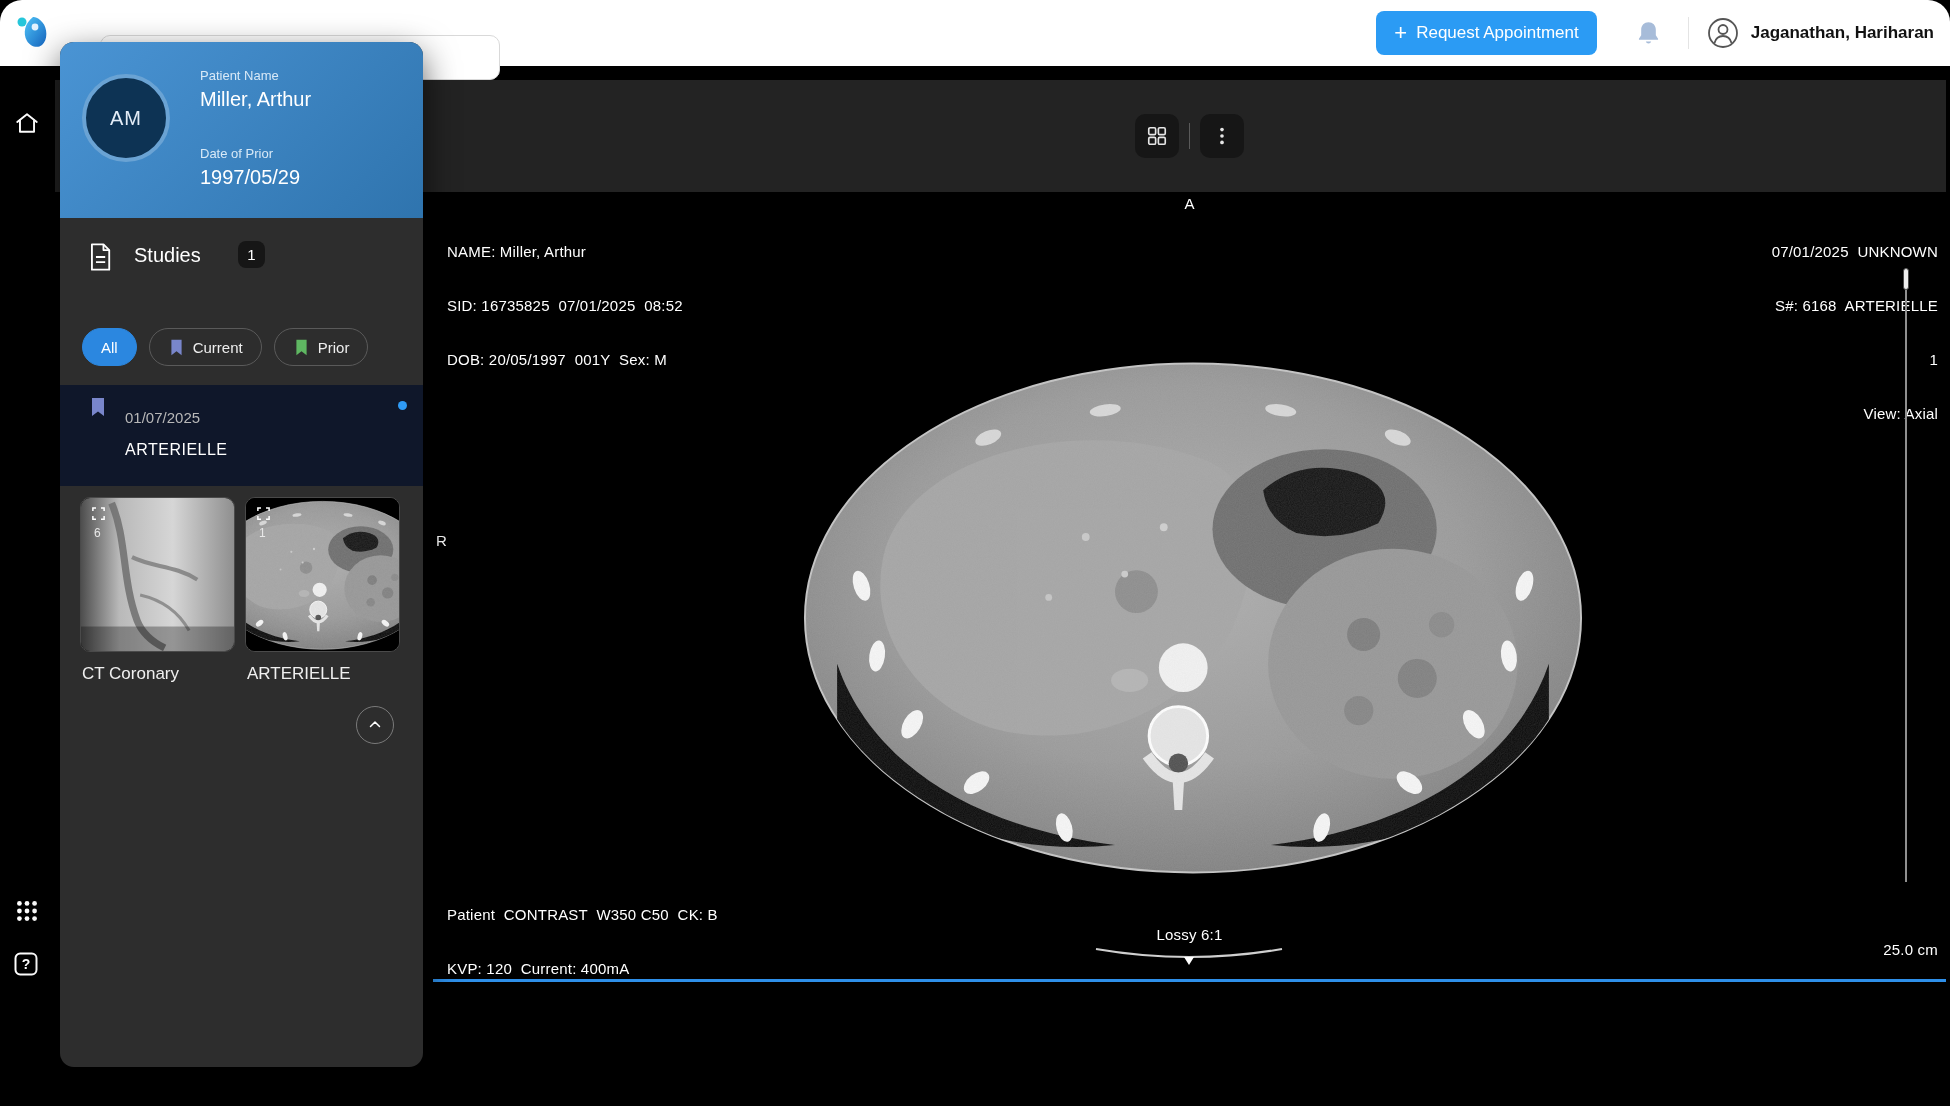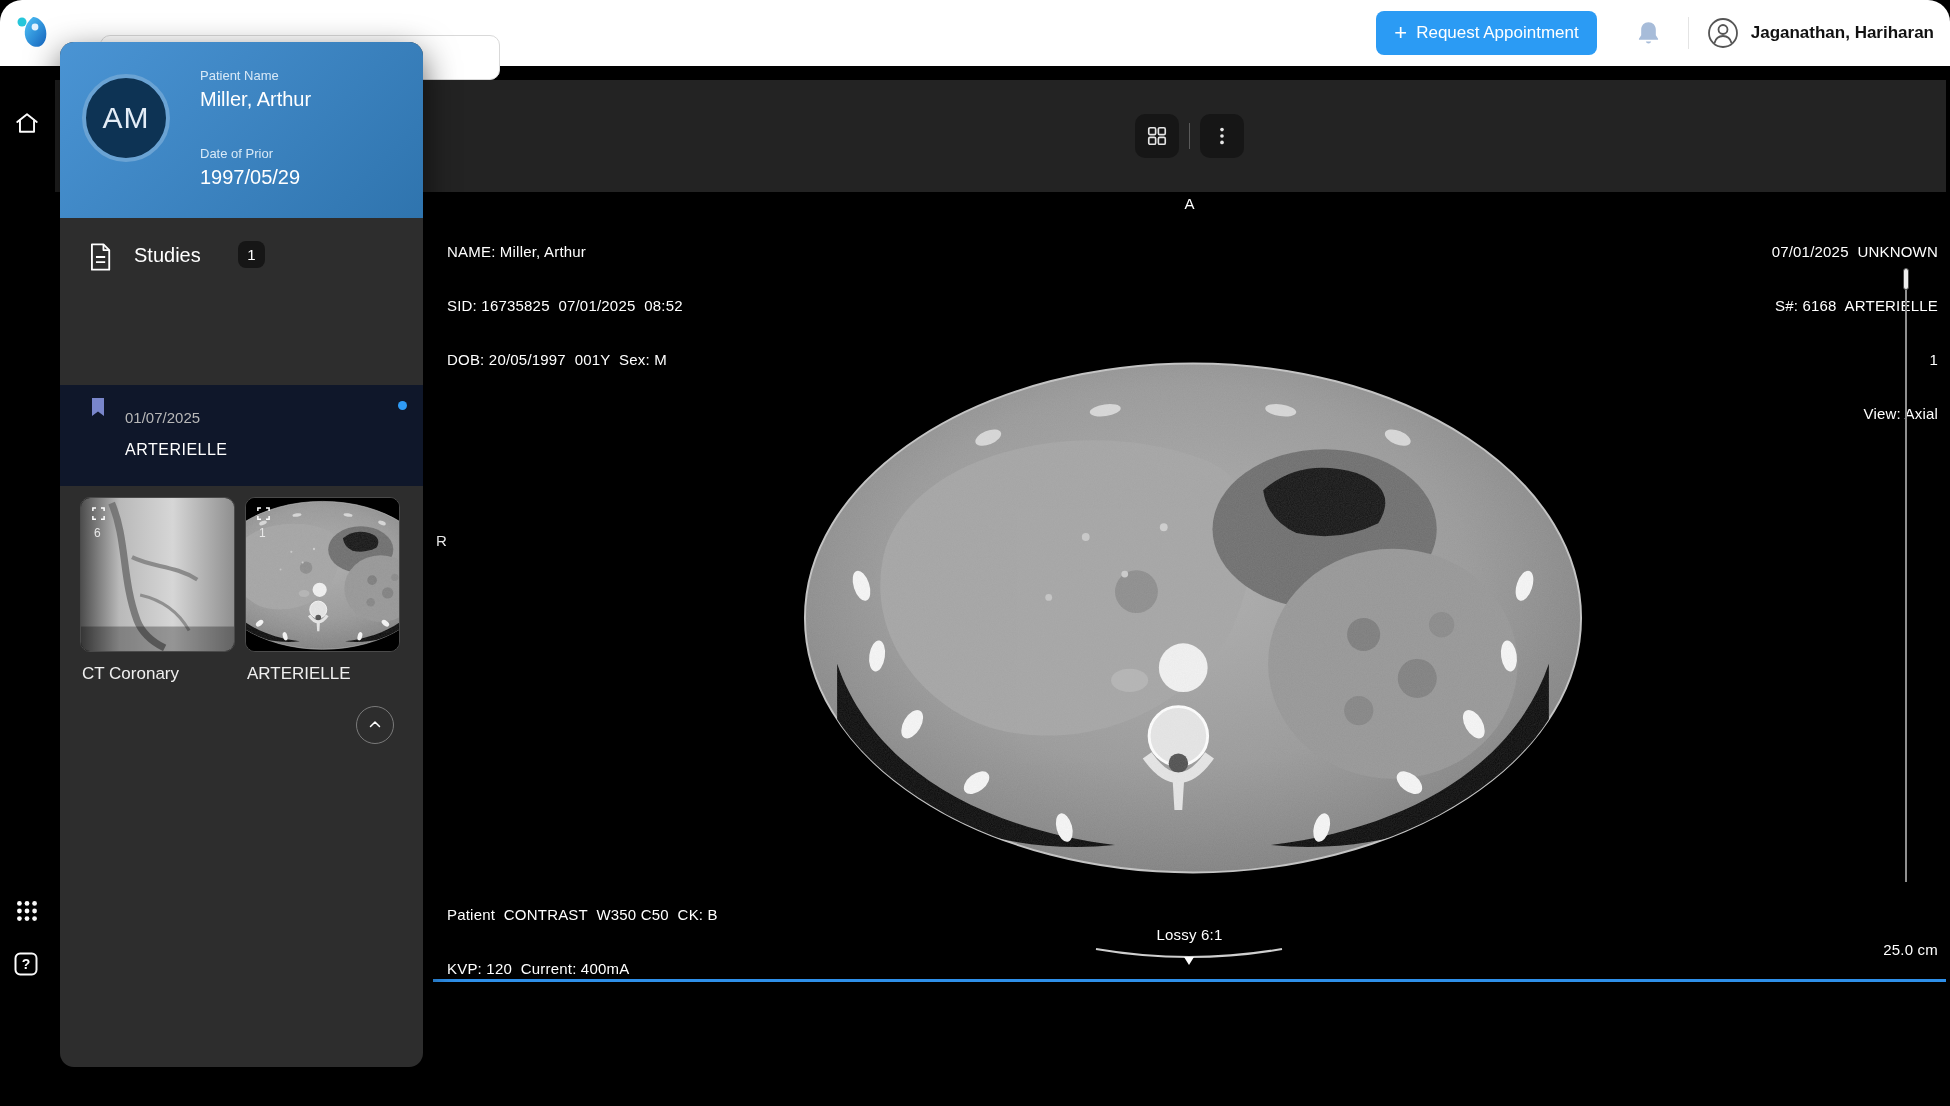--- a/index.html
+++ b/index.html
@@ -53,21 +53,21 @@
   .scrub-arc { position:absolute; left:661px; top:752px; }
   .scrollline { position:absolute; left:1472px; top:76px; width:2px; height:614px; background:#8f8f8f; cursor:pointer; }
   .scrollline .thumb { position:absolute; left:-2px; top:0; width:6px; height:22px; background:#efefef; }
 
   
   .panel { position:absolute; left:60px; top:42px; width:363px; height:1025px; background:#2d2d2d;
     border-radius:14px; overflow:hidden; z-index:10; box-shadow:0 12px 34px rgba(0,0,0,.65); }
   .panel-header { position:relative; height:176px; background:linear-gradient(135deg,#4a94d4,#2f74ae); }
   .avatar { position:absolute; left:22px; top:32px; width:88px; height:88px; border-radius:50%;
     background:#0d3354; border:4px solid #6aa3d4; display:flex; align-items:center; justify-content:center;
-    color:#e3edf7; font-size:30px; letter-spacing:1px; }
+    color:#e3edf7; font-size:20px; letter-spacing:1px; }
   .ph-label { position:absolute; left:140px; font-size:13px; color:#d8e9f7; }
   .ph-value { position:absolute; left:140px; font-size:20px; color:#fff; }
   .lbl-name { top:26px; } .val-name { top:46px; }
   .lbl-dob { top:104px; } .val-dob { top:124px; }
 
   .studies-row { position:absolute; left:0; top:196px; width:100%; height:40px; }
   .studies-row .doc { position:absolute; left:26px; top:4px; }
   .studies-row .stitle { position:absolute; left:74px; top:6px; font-size:20px; color:#fff; }
   .studies-badge { position:absolute; left:178px; top:3px; min-width:27px; height:27px; background:#161616;
     border-radius:8px; color:#fff; font-size:15px; display:flex; align-items:center; justify-content:center; padding:0 6px; }
@@ -335,20 +335,41 @@
         <svg width="28" height="30" viewBox="0 0 24 26" fill="none" stroke="#fff" stroke-width="1.6" stroke-linejoin="round">
           <path d="M5 2 H15 L20 7 V24 H5 Z"></path>
             <path d="M15 2 V7 H20"></path>
           <path d="M8.5 13 H16.5 M8.5 17.5 H16.5"></path>
         </svg>
       </span>
       <span class="stitle">Studies</span>
       <span class="studies-badge">1</span>
     </div>
 
+    <div class="pills">
+      <button class="pill active">
+        <span>All</span>
+      </button>
+      <button class="pill">
+        <span>
+          <svg width="17" height="19" viewBox="0 0 20 22">
+              <path d="M4 2 H16 V20 L10 15.5 L4 20 Z" fill="#7986cb"></path>
+            </svg>
+        </span>
+        <span>Current</span>
+      </button>
+      <button class="pill">
+        <span>
+          <svg width="17" height="19" viewBox="0 0 20 22">
+              <path d="M4 2 H16 V20 L10 15.5 L4 20 Z" fill="#5fb762"></path>
+            </svg>
+        </span>
+        <span>Prior</span>
+      </button>
+    </div>
 
     <div class="study-item">
       <span class="bm">
         <svg width="20" height="24" viewBox="0 0 20 22">
             <path d="M4 2 H16 V20 L10 15.5 L4 20 Z" fill="#7986cb"></path>
           </svg>
       </span>
       <span class="sdate">01/07/2025</span>
       <span class="sname">ARTERIELLE</span>
       <span class="dot"></span>

